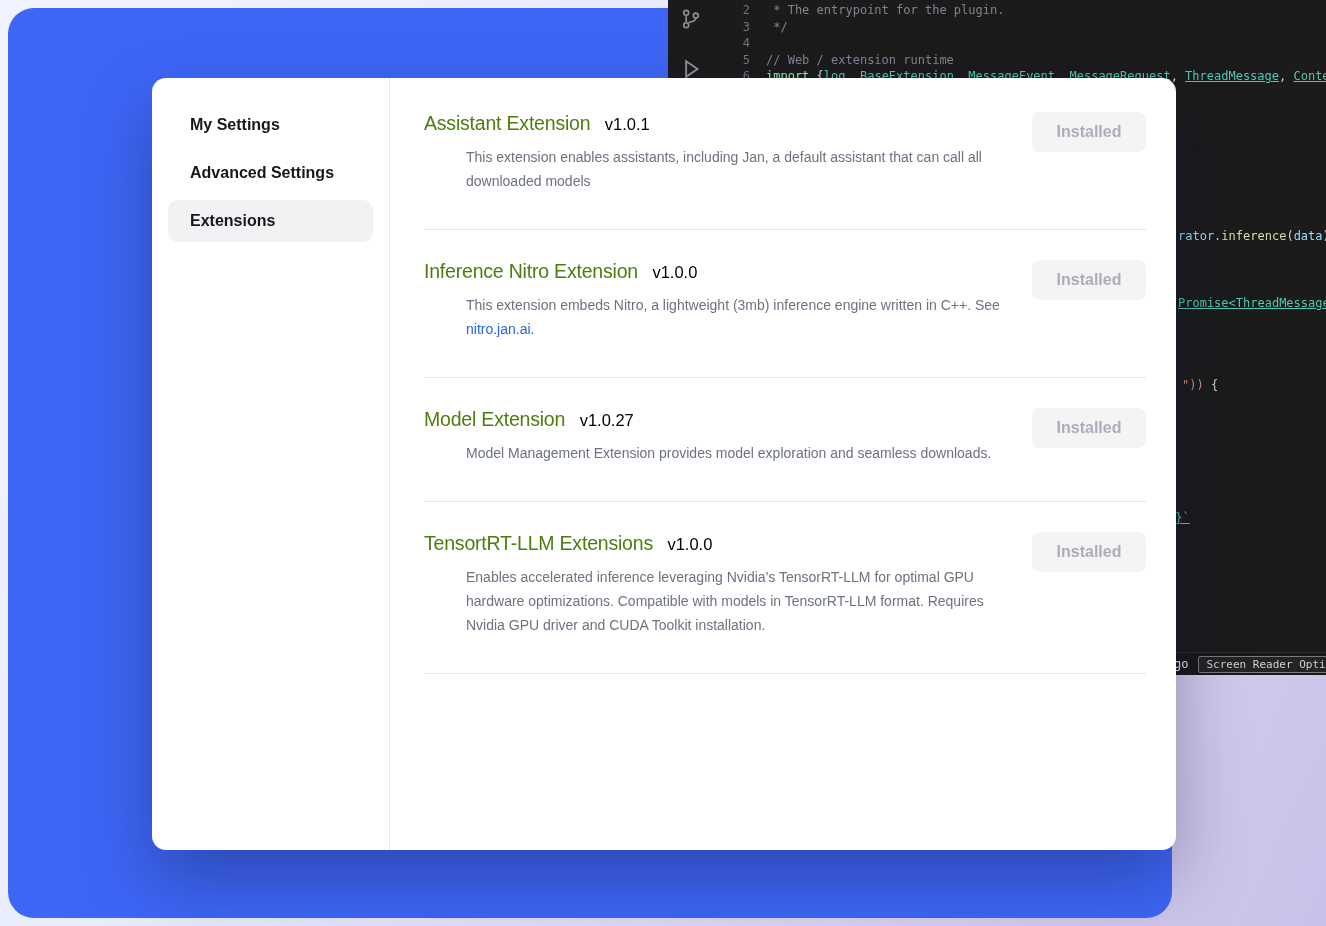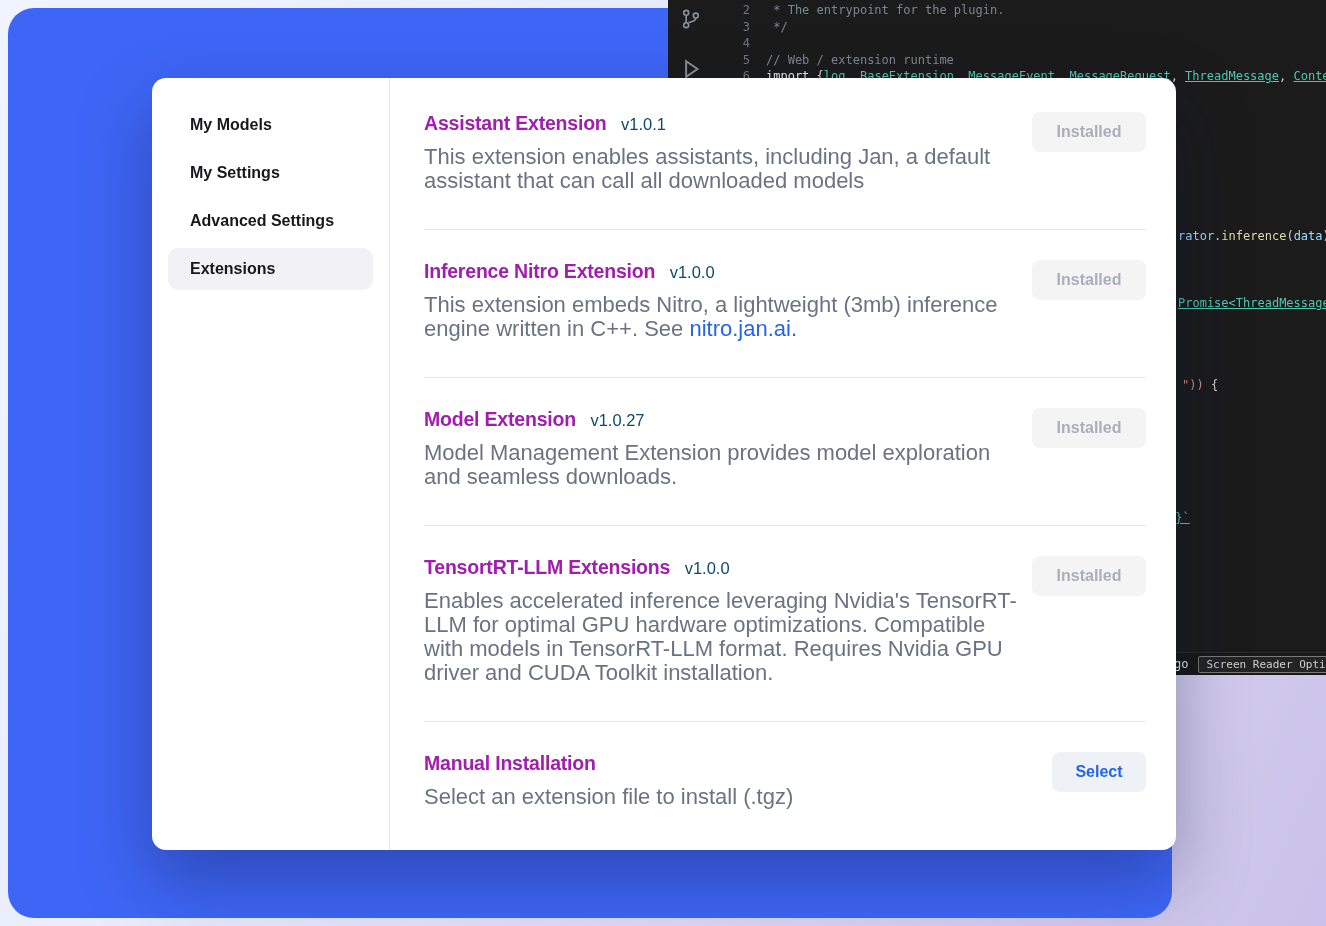--- a/index.html
+++ b/index.html
@@ -21,21 +21,21 @@
     background:#1b1b1b; z-index:2; overflow:hidden;
     font-family:"DejaVu Sans Mono", monospace; font-size:12px;
   }
   .editor-icon { position:absolute; color:#8a8f98; }
   .icon-branch { left:12px; top:8px; }
   .icon-run { left:10px; top:56px; }
   .code-lines { position:absolute; left:56px; top:2px; white-space:pre; }
   .code-line { height:16.5px; line-height:16.5px; white-space:pre; }
   .line-num { display:inline-block; width:26px; text-align:right; margin-right:16px; color:#6e7681; }
   .tok-comment { color:#7d8590; }
-  .tok-keyword { color:#e5e5e5;text-align:right; }
+  .tok-keyword { color:#86efac;text-align:right; }
   .tok-ident   { color:#4ec9b0; text-decoration:underline; }
   .tok-ident2  { color:#9cdcfe; }
   .tok-fn      { color:#dcdcaa; }
   .tok-punct   { color:#d4d4d4; }
   .tok-string  { color:#ce9178; }
   .tok-type    { color:#4ec9b0; text-decoration:underline; }
   .code-frag { position:absolute; white-space:pre; line-height:14px; }
   #frag-0 { left:510px; top:229px; }
   #frag-1 { left:510px; top:296px; }
   #frag-2 { left:514px; top:378px; }
@@ -67,23 +67,23 @@
   .side-item.active { background:#f2f2f4; }
   .content { flex:1; padding:34px 30px 0 34px; overflow:hidden; }
   .ext-row {
     display:flex; justify-content:space-between; align-items:flex-start;
     padding:30px 0 36px; border-bottom:1px solid #e7e7ea;
   }
   .ext-row.first { padding-top:0; }
   .ext-row.last { border-bottom:none; padding-bottom:30px; }
   .ext-info { max-width:595px; }
   .ext-title-line { margin-bottom:10px; }
-  .ext-title { font-size:19.5px; font-weight:700; color:#a21caf; letter-spacing:-0.2px; }
-  .ext-version { font-size:16.5px; font-weight:400; color:#0c4a6e; margin-left:10px; }
-  .ext-desc { font-size:22px; line-height:24px; color:#6b7280; font-weight:400; }
+  .ext-title { font-size:19.5px; font-weight:400; color:#4d7c0f; letter-spacing:-0.2px; }
+  .ext-version { font-size:16.5px; font-weight:400; color:#000000; margin-left:10px; }
+  .ext-desc { font-size:14px; line-height:24px; color:#6b7280; font-weight:400;margin-left:42px; }
   .link { color:#2563eb; text-decoration:none; cursor:pointer; }
   .btn {
     min-width:114px; height:40px; border:none; border-radius:8px;
     font-family:"Liberation Sans", sans-serif; font-size:16px; font-weight:600;
     display:flex; align-items:center; justify-content:center; padding:0 20px; flex-shrink:0;
   }
   .btn-installed { background:#f4f4f5; color:#abaeb9; cursor:default; }
   .btn-select { background:#eef1f6; color:#2563eb; cursor:pointer; min-width:94px; }
 </style>
 </head>
@@ -117,21 +117,20 @@
 
     <div class="statusbar">
       <span class="status-go">go</span>
       <span class="status-box">Screen Reader Optimize</span>
     </div>
   </div>
 
   <div class="modal">
 
     <div class="sidebar">
-      <span class="side-item">My Models</span>
       <span class="side-item">My Settings</span>
       <span class="side-item">Advanced Settings</span>
       <span class="side-item active">Extensions</span>
     </div>
 
     <div class="content">
 
       <div class="ext-row first">
         <div class="ext-info">
           <div class="ext-title-line">
@@ -169,25 +168,16 @@
         <div class="ext-info">
           <div class="ext-title-line">
             <span class="ext-title">TensortRT-LLM Extensions</span>
             <span class="ext-version">v1.0.0</span>
           </div>
           <p class="ext-desc">Enables accelerated inference leveraging Nvidia's TensorRT-LLM for optimal GPU hardware optimizations. Compatible with models in TensorRT-LLM format. Requires Nvidia GPU driver and CUDA Toolkit installation.</p>
         </div>
         <button class="btn btn-installed">Installed</button>
       </div>
 
-      <div class="ext-row last">
-        <div class="ext-info">
-          <div class="ext-title-line">
-            <span class="ext-title">Manual Installation</span>
-          </div>
-          <p class="ext-desc">Select an extension file to install (.tgz)</p>
-        </div>
-        <button class="btn btn-select">Select</button>
-      </div>
 
     </div>
   </div>
 </div>
 
 </body></html>

